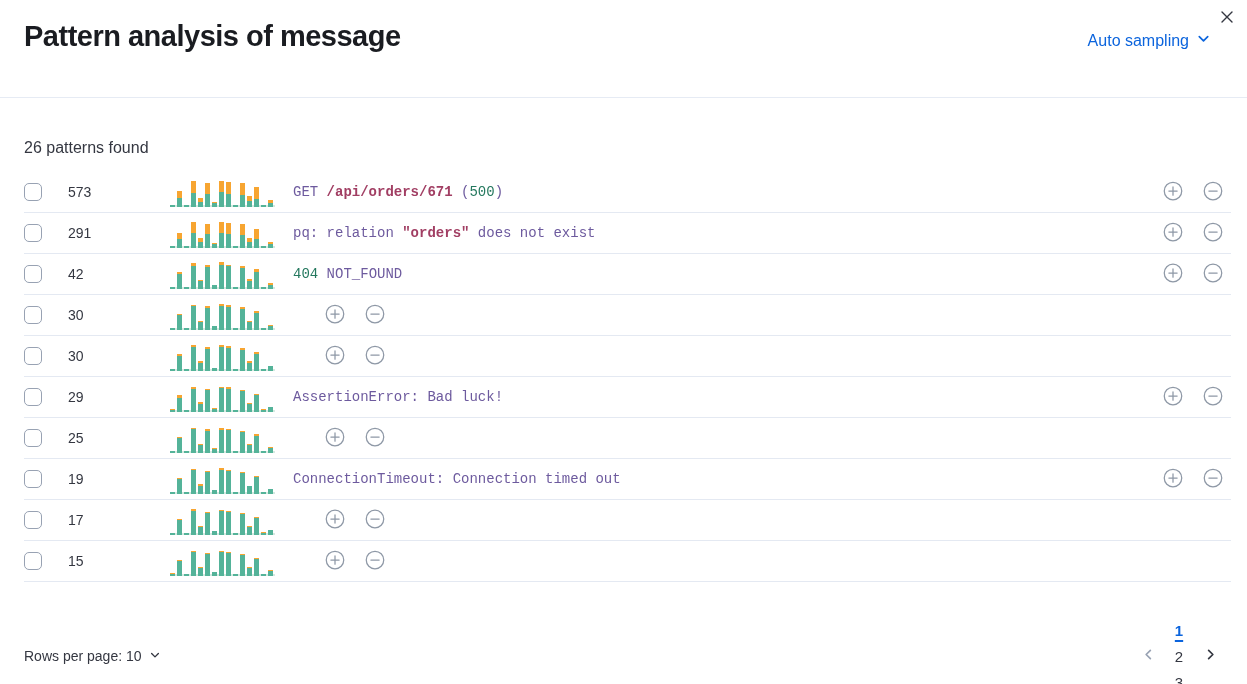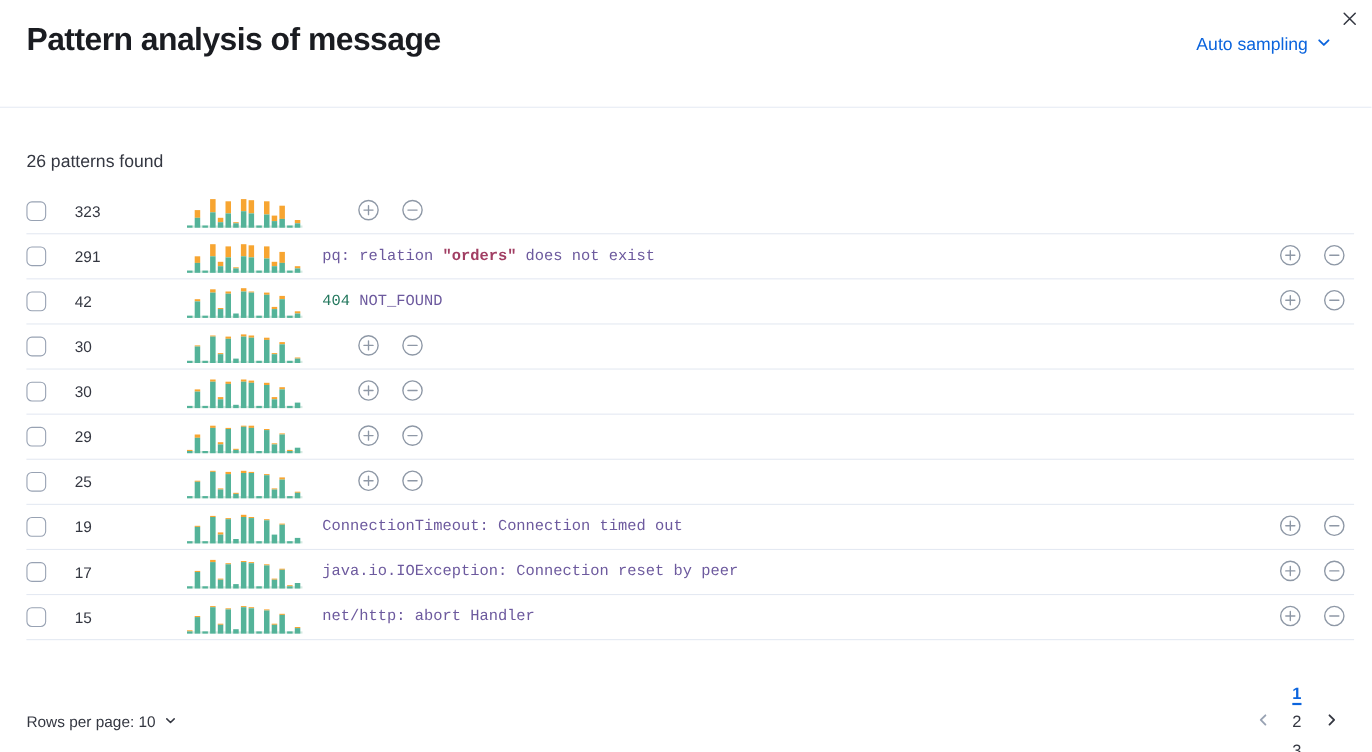--- a/index.html
+++ b/index.html
@@ -117,21 +117,21 @@
 <div class="header-divider"></div>
 
 <div class="summary">26 patterns found</div>
 
 <div class="table">
   <div id="table-body">
       <div class="row">
         <div class="c-check">
           <span class="checkbox"></span>
         </div>
-        <div class="c-count">323</div>
+        <div class="c-count">573</div>
         <div class="c-spark">
           <div class="spark">
             <div class="bar">
               <div class="o" style="height:0px"></div>
               <div class="t" style="height:2px"></div>
             </div>
             <div class="bar">
               <div class="o" style="height:7px"></div>
               <div class="t" style="height:9px"></div>
             </div>
@@ -182,20 +182,21 @@
             <div class="bar">
               <div class="o" style="height:0px"></div>
               <div class="t" style="height:2px"></div>
             </div>
             <div class="bar">
               <div class="o" style="height:3px"></div>
               <div class="t" style="height:4px"></div>
             </div>
           </div>
         </div>
+        <div class="c-example"><span class="seg-purple">GET </span><span class="seg-red">/api/orders/671</span><span class="seg-purple"> (</span><span class="seg-green">500</span><span class="seg-purple">)</span></div>
         <div class="c-actions">
           <button class="action-btn">
             <span><svg width="20" height="20" viewBox="0 0 16 16">
                 <circle cx="8" cy="8" r="7" fill="none" stroke="currentColor"></circle>
                 <path d="M8 4.7v6.6M4.7 8h6.6" stroke="currentColor" fill="none" stroke-linecap="round"></path>
               </svg></span>
           </button>
           <button class="action-btn">
             <span><svg width="20" height="20" viewBox="0 0 16 16">
                 <circle cx="8" cy="8" r="7" fill="none" stroke="currentColor"></circle>
@@ -604,20 +605,21 @@
             <div class="bar">
               <div class="o" style="height:1px"></div>
               <div class="t" style="height:2px"></div>
             </div>
             <div class="bar">
               <div class="o" style="height:0px"></div>
               <div class="t" style="height:5px"></div>
             </div>
           </div>
         </div>
+        <div class="c-example"><span class="seg-purple">AssertionError: Bad luck!</span></div>
         <div class="c-actions">
           <button class="action-btn">
             <span><svg width="20" height="20" viewBox="0 0 16 16">
                 <circle cx="8" cy="8" r="7" fill="none" stroke="currentColor"></circle>
                 <path d="M8 4.7v6.6M4.7 8h6.6" stroke="currentColor" fill="none" stroke-linecap="round"></path>
               </svg></span>
           </button>
           <button class="action-btn">
             <span><svg width="20" height="20" viewBox="0 0 16 16">
                 <circle cx="8" cy="8" r="7" fill="none" stroke="currentColor"></circle>
@@ -857,21 +859,20 @@
             <div class="bar">
               <div class="o" style="height:1px"></div>
               <div class="t" style="height:2px"></div>
             </div>
             <div class="bar">
               <div class="o" style="height:0px"></div>
               <div class="t" style="height:5px"></div>
             </div>
           </div>
         </div>
-        <div class="c-example"><span class="seg-purple">java.io.IOException: Connection reset by peer</span></div>
         <div class="c-actions">
           <button class="action-btn">
             <span><svg width="20" height="20" viewBox="0 0 16 16">
                 <circle cx="8" cy="8" r="7" fill="none" stroke="currentColor"></circle>
                 <path d="M8 4.7v6.6M4.7 8h6.6" stroke="currentColor" fill="none" stroke-linecap="round"></path>
               </svg></span>
           </button>
           <button class="action-btn">
             <span><svg width="20" height="20" viewBox="0 0 16 16">
                 <circle cx="8" cy="8" r="7" fill="none" stroke="currentColor"></circle>
@@ -942,21 +943,20 @@
             <div class="bar">
               <div class="o" style="height:0px"></div>
               <div class="t" style="height:2px"></div>
             </div>
             <div class="bar">
               <div class="o" style="height:1px"></div>
               <div class="t" style="height:5px"></div>
             </div>
           </div>
         </div>
-        <div class="c-example"><span class="seg-purple">net/http: abort Handler</span></div>
         <div class="c-actions">
           <button class="action-btn">
             <span><svg width="20" height="20" viewBox="0 0 16 16">
                 <circle cx="8" cy="8" r="7" fill="none" stroke="currentColor"></circle>
                 <path d="M8 4.7v6.6M4.7 8h6.6" stroke="currentColor" fill="none" stroke-linecap="round"></path>
               </svg></span>
           </button>
           <button class="action-btn">
             <span><svg width="20" height="20" viewBox="0 0 16 16">
                 <circle cx="8" cy="8" r="7" fill="none" stroke="currentColor"></circle>

